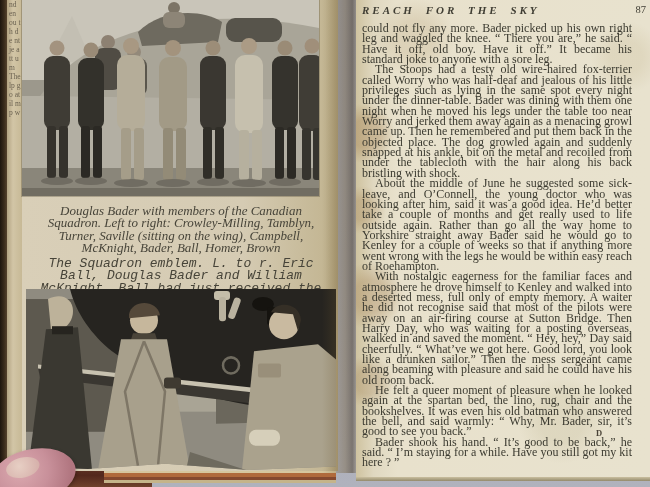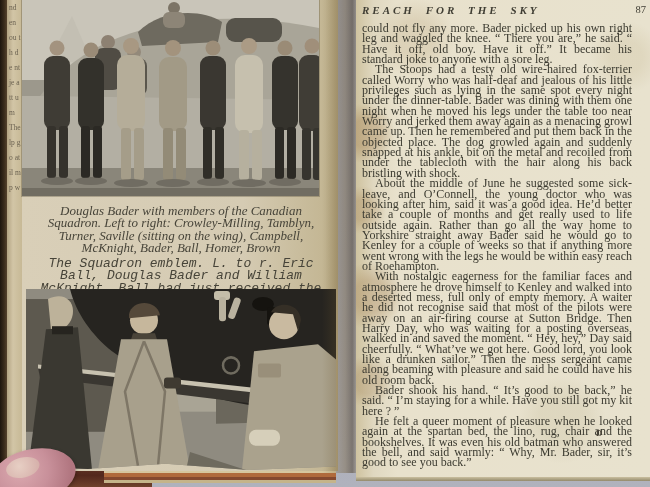--- a/index.html
+++ b/index.html
@@ -7,21 +7,21 @@
          background:linear-gradient(180deg,#9fa1ad 0%,#a7a9b4 60%,#b0b2bd 100%);
          font-family:"Liberation Serif","DejaVu Serif",serif;}
   .abs{position:absolute;}
 
   
   .cover-edge{left:0;top:0;width:7px;height:471px;
       background:linear-gradient(90deg,#1d150d,#3a2c1c 60%,#55422c);}
   .edge-sliver{left:7px;top:0;width:15px;height:469px;
       background:linear-gradient(90deg,#b3a483,#d2c5a6 40%,#c7b996);
       overflow:hidden;}
-  .edge-sliver .frag{width:12px;padding-left:2px;font-size:7.5px;line-height:15px;
+  .edge-sliver .frag{width:12px;padding-left:2px;font-size:7.5px;line-height:9px;
       color:#6b6251;filter:blur(.4px);word-break:break-all;}
   .left-page{left:22px;top:0;width:316px;height:471px;
       background:linear-gradient(90deg,#d9cfb8 0%,#d5cbb3 70%,#c3b693 96%,#b2a37e 100%);}
   .gutter{left:322px;top:0;width:42px;height:473px;
       background:linear-gradient(90deg,rgba(80,60,30,0) 0%,rgba(110,88,46,.38) 55%,rgba(60,44,20,.45) 72%,rgba(170,150,100,.25) 86%,rgba(0,0,0,0) 100%);}
   .right-page{left:356px;top:0;width:294px;height:477px;
       background:
         radial-gradient(circle at 3% 28%, rgba(146,104,52,.30) 0 14px, rgba(146,104,52,0) 30px),
         radial-gradient(circle at 2% 44%, rgba(146,104,52,.25) 0 10px, rgba(146,104,52,0) 24px),
         radial-gradient(circle at 5% 62%, rgba(150,110,60,.28) 0 16px, rgba(150,110,60,0) 34px),
@@ -198,22 +198,22 @@
   <div class="abs gutter"></div>
 
   <div class="abs right-page">
     <div class="abs rp-col">
       <div class="running-header">REACH FOR THE SKY</div>
       <div class="body-text">
         <p>could not fly any more.  Bader picked up his own right leg and waggled the knee.  “ There you are,” he said.  “ Have it off, old boy.  Have it off.”  It became his standard joke to anyone with a sore leg.</p>
         <p>The Stoops had a testy old wire-haired fox-terrier called Worry who was half-deaf and jealous of his little privileges such as lying in the same spot every night under the dinner-table. Bader was dining with them one night when he moved his legs under the table too near Worry and jerked them away again as a menacing growl came up.  Then he remembered and put them back in the objected place.  The dog growled again and suddenly snapped at his ankle, bit on the metal and recoiled from under the tablecloth with the hair along his back bristling with shock.</p>
         <p>About the middle of June he suggested some sick-leave, and O’Connell, the young doctor who was looking after him, said it was a good idea.  He’d better take a couple of months and get really used to life outside again.  Rather than go all the way home to Yorkshire straight away Bader said he would go to Kenley for a couple of weeks so that if anything more went wrong with the legs he would be within easy reach of Roehampton.</p>
         <p>With nostalgic eagerness for the familiar faces and atmosphere he drove himself to Kenley and walked into a deserted mess, full only of empty memory.  A waiter he did not recognise said that most of the pilots were away on an air-firing course at Sutton Bridge.  Then Harry Day, who was waiting for a posting overseas, walked in and saved the moment.  “ Hey, hey,” Day said cheerfully.  “ What’ve we got here.  Good lord, you look like a drunken sailor.”  Then the mess sergeant came along beaming with pleasure and said he could have his old room back.</p>
+        <p>He felt a queer moment of pleasure when he looked again at the spartan bed, the lino, rug, chair and the bookshelves. It was even his old batman who answered the bell, and said warmly: “ Why, Mr. Bader, sir, it’s good to see you back.”</p>
         <p>Bader shook his hand.  “ It’s good to be back,” he said. “ I’m staying for a while.  Have you still got my kit here ? ”</p>
-        <p>He felt a queer moment of pleasure when he looked again at the spartan bed, the lino, rug, chair and the bookshelves. It was even his old batman who answered the bell, and said warmly: “ Why, Mr. Bader, sir, it’s good to see you back.”</p>
       </div>
     </div>
     <div class="page-number">87</div>
     <div class="abs signature-mark">D</div>
   </div>
   <div class="abs page-bottom-edge"></div>
 
   <div class="abs thumb">
     <div class="thumb-nail"></div>
   </div>

